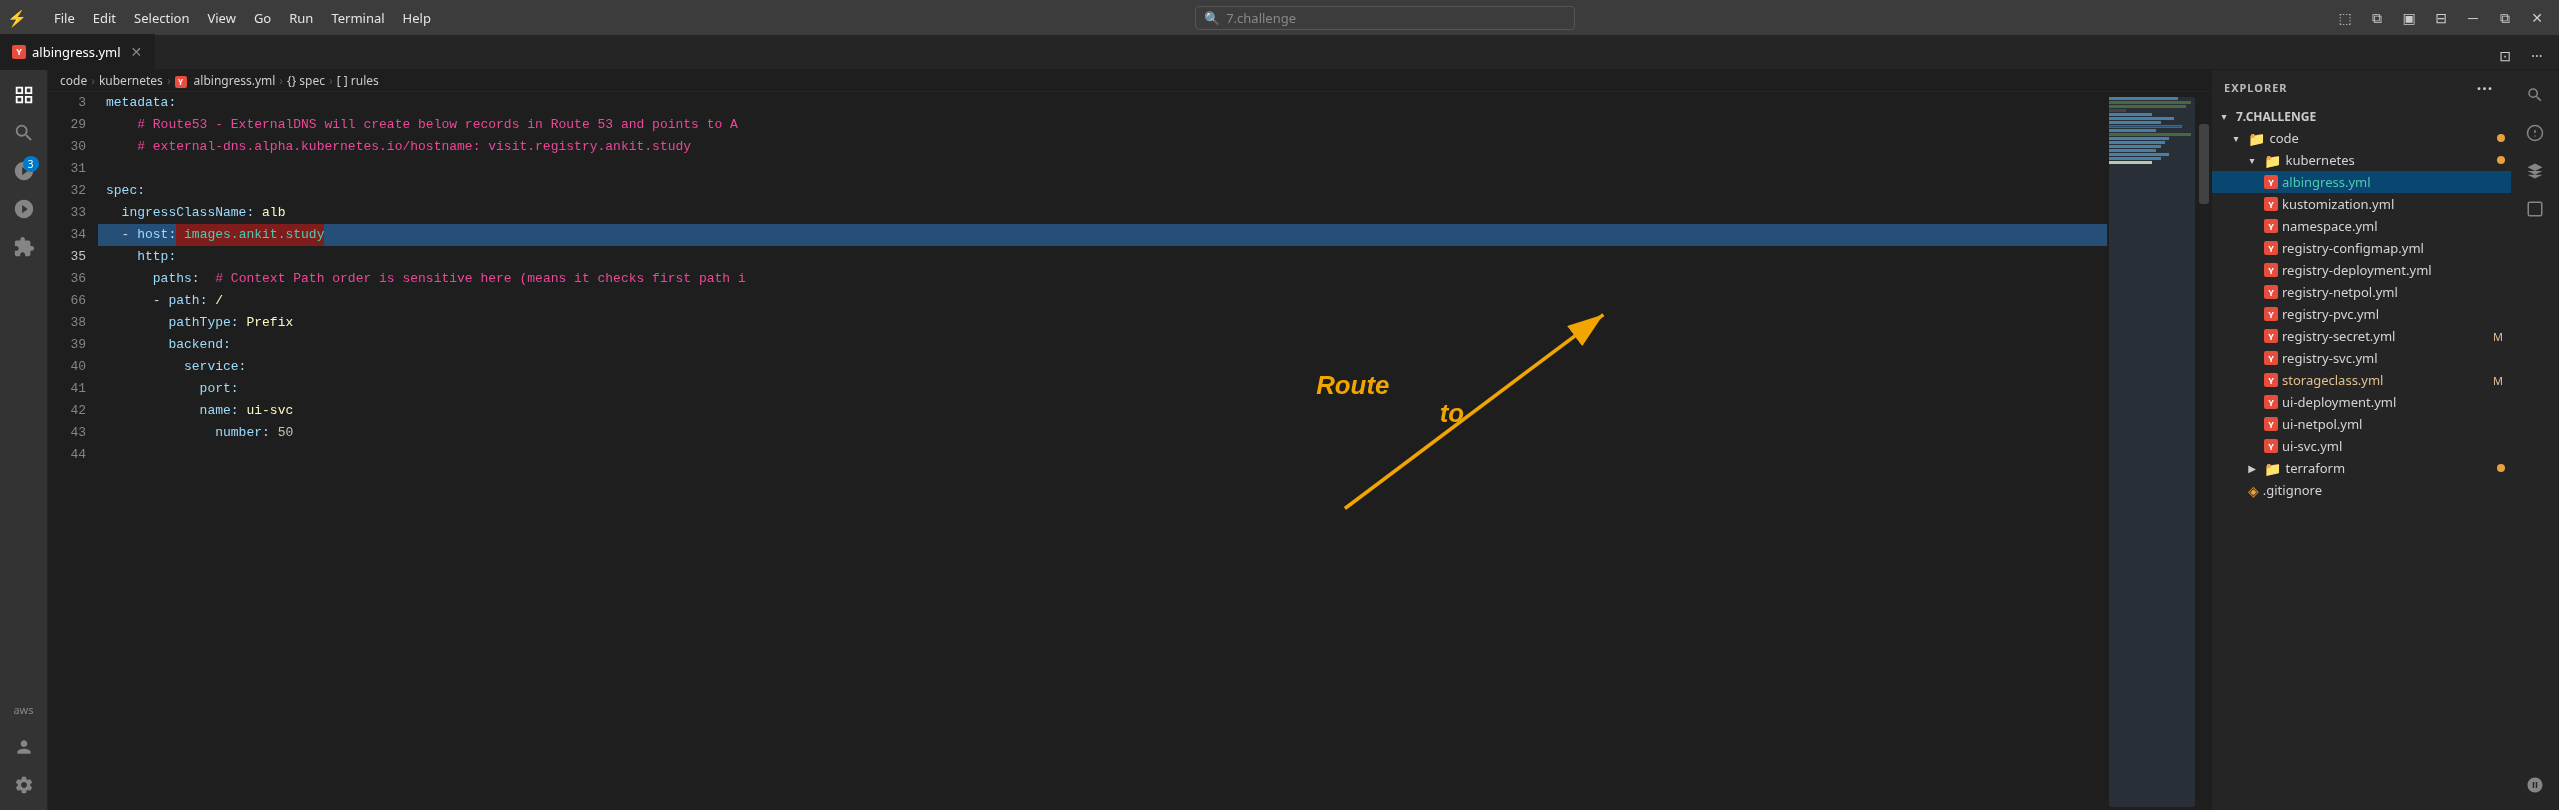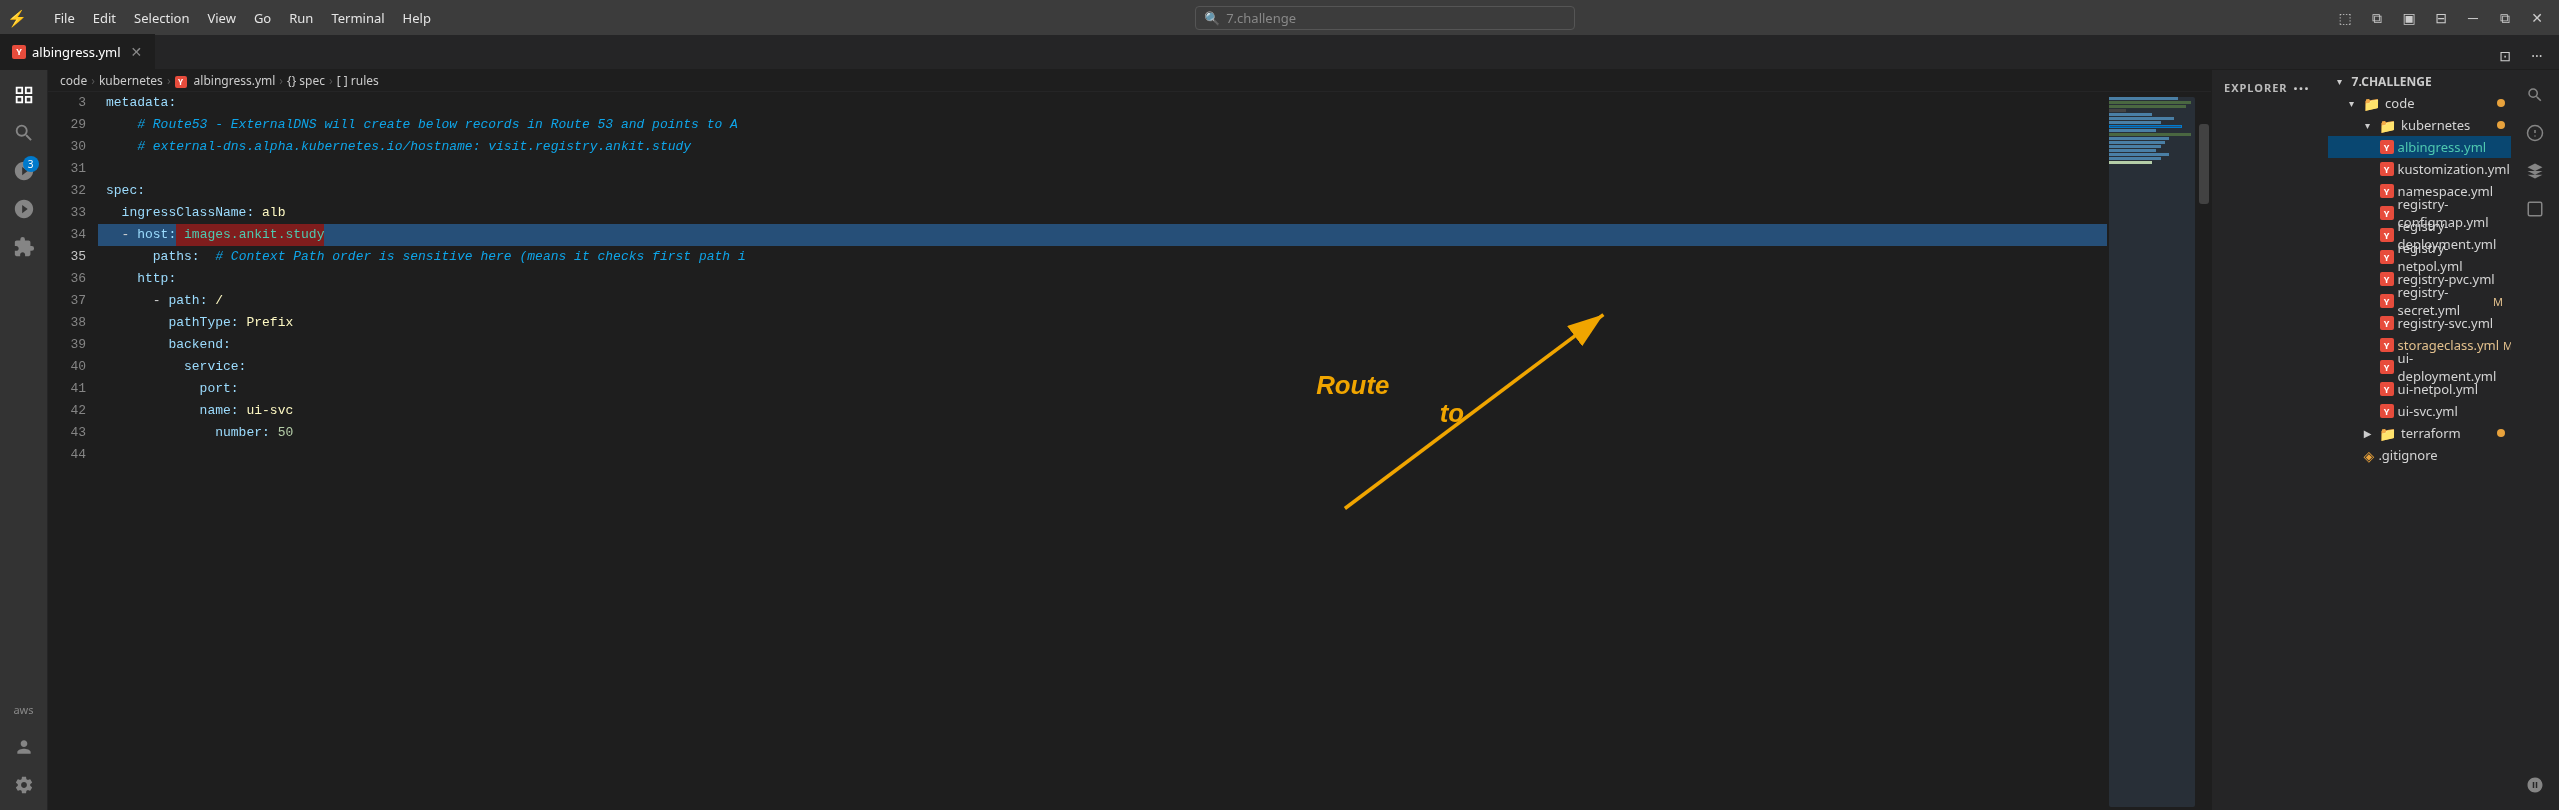--- a/index.html
+++ b/index.html
@@ -280,37 +280,37 @@
       font-size: 13px;
     }
     .code-line.highlighted {
       background: #264f78;
     }
 
     
     .key { color: #9cdcfe; }
     .value-str { color: #fef9c3; }
     .value-num { color: #b5cea8; }
-    .comment { color: #0ea5e9; font-style: italic; }
+    .comment { color: #ec4899; }
 
     
     .minimap {
       width: 90px;
       background: #1e1e1e;
       flex-shrink: 0;
       position: relative;
       overflow: hidden;
     }
 
     
     .sidebar {
       width: 300px;
       background: #252526;
       display: flex;
-      flex-direction: row;
+      flex-direction: column;
       flex-shrink: 0;
       border-left: 1px solid #1e1e1e;
     }
     .sidebar-header {
       height: 35px;
       display: flex;
       align-items: center;
       justify-content: space-between;
       padding: 0 12px;
       font-size: 11px;
@@ -560,21 +560,21 @@
         <div class="line-numbers">
           <div class="line-number">3</div>
           <div class="line-number">29</div>
           <div class="line-number">30</div>
           <div class="line-number">31</div>
           <div class="line-number">32</div>
           <div class="line-number">33</div>
           <div class="line-number">34</div>
           <div class="line-number" style="color:#c6c6c6;">35</div>
           <div class="line-number">36</div>
-          <div class="line-number">37</div>
+          <div class="line-number">66</div>
           <div class="line-number">38</div>
           <div class="line-number">39</div>
           <div class="line-number">40</div>
           <div class="line-number">41</div>
           <div class="line-number">42</div>
           <div class="line-number">43</div>
           <div class="line-number">44</div>
         </div>
 
         <div class="code-content">
@@ -591,24 +591,24 @@
           <div class="code-line">
             <span class="key">spec:</span>
           </div>
           <div class="code-line">
             <span class="key">  ingressClassName:</span><span class="value-str"> alb</span>
           </div>
           <div class="code-line highlighted" style="background:#264f78;width:100%;">
             <span style="color:#d4d4d4;">  - </span><span class="key">host:</span><span style="color:#4ec9b0;background:#7f1d1d;"> images.ankit.study</span>
           </div>
           <div class="code-line">
+            <span class="key">    http:</span>
+          </div>
+          <div class="code-line">
             <span class="key">      paths:</span><span class="comment">  # Context Path order is sensitive here (means it checks first path i</span>
-          </div>
-          <div class="code-line">
-            <span class="key">    http:</span>
           </div>
           <div class="code-line">
             <span style="color:#d4d4d4;">      - </span><span class="key">path:</span><span class="value-str"> /</span>
           </div>
           <div class="code-line">
             <span class="key">        pathType:</span><span class="value-str"> Prefix</span>
           </div>
           <div class="code-line">
             <span class="key">        backend:</span>
           </div>

